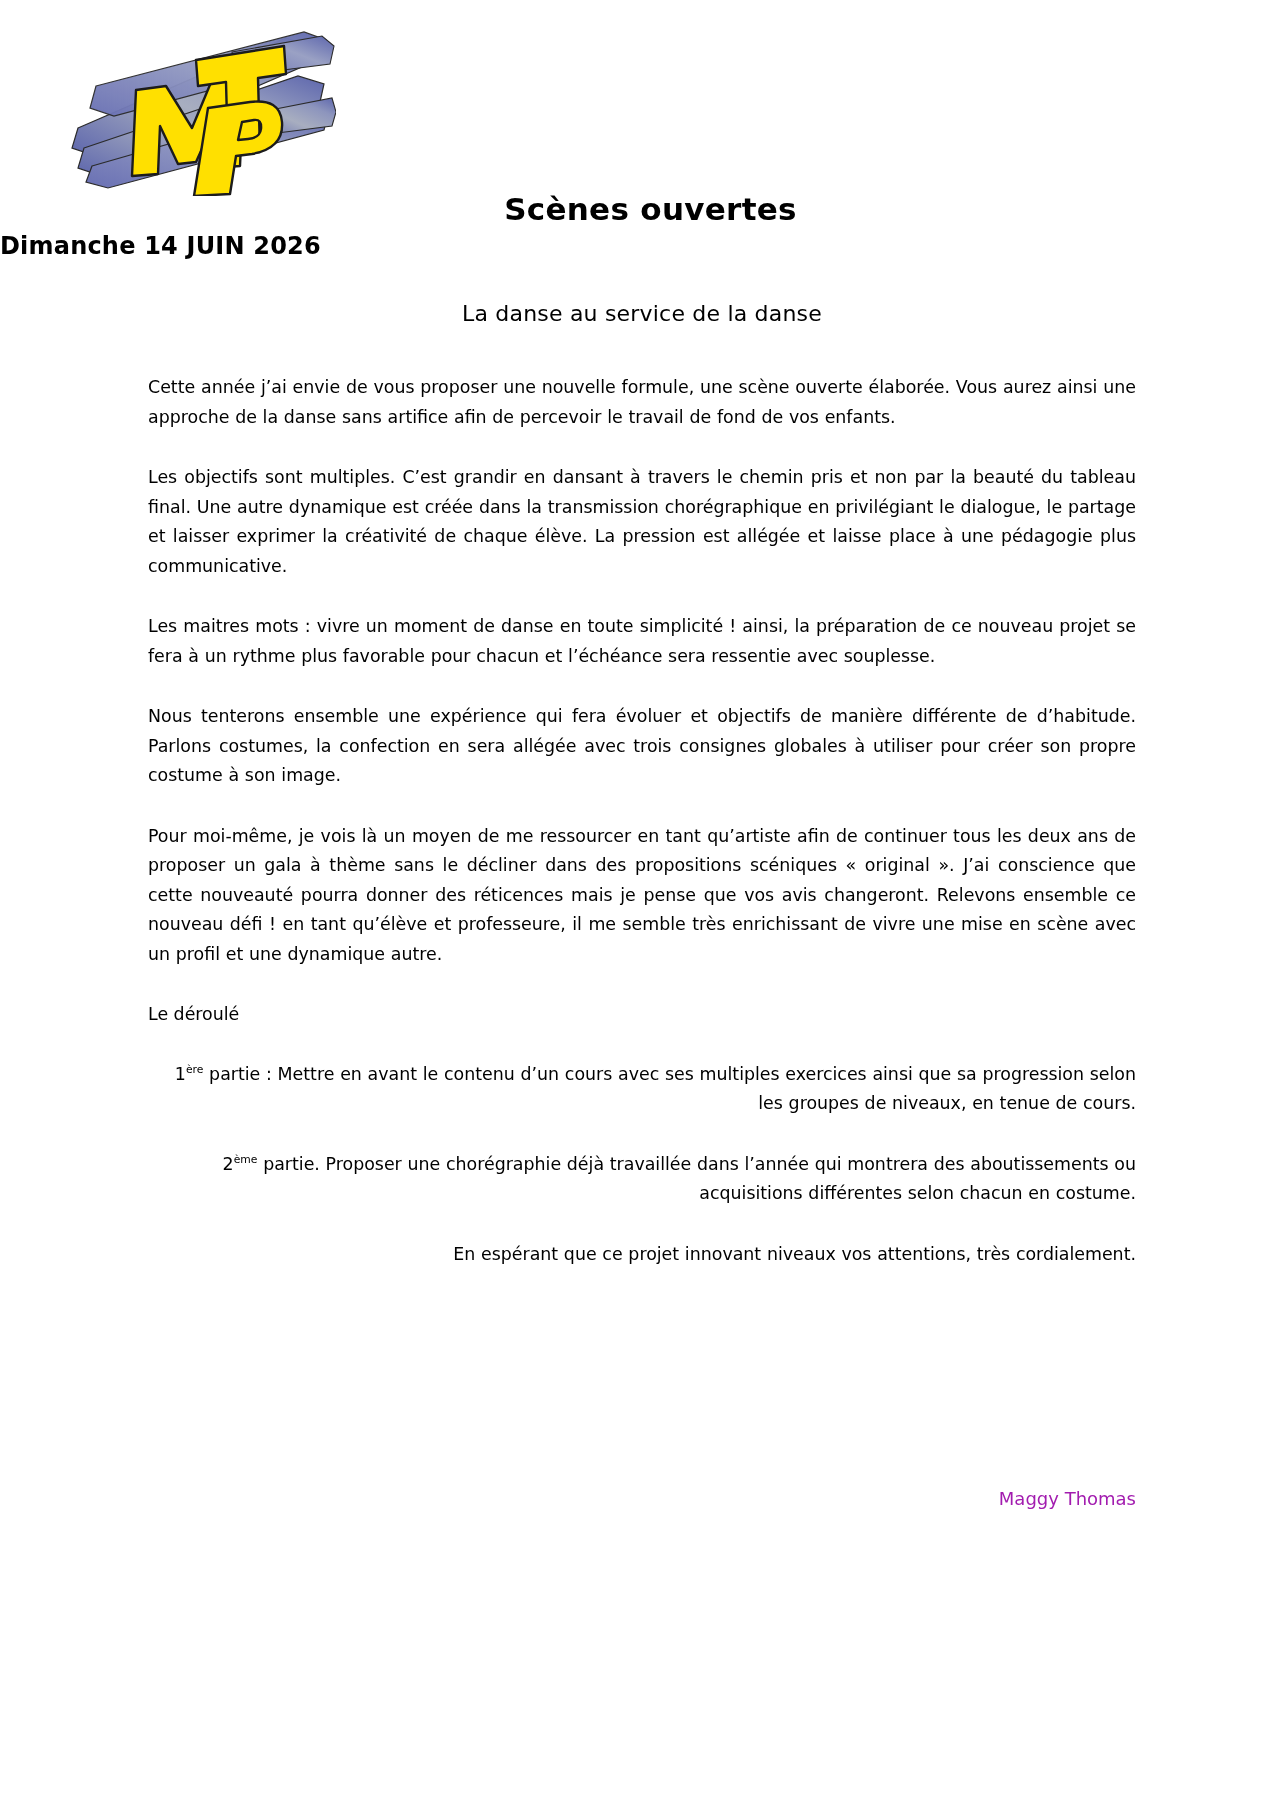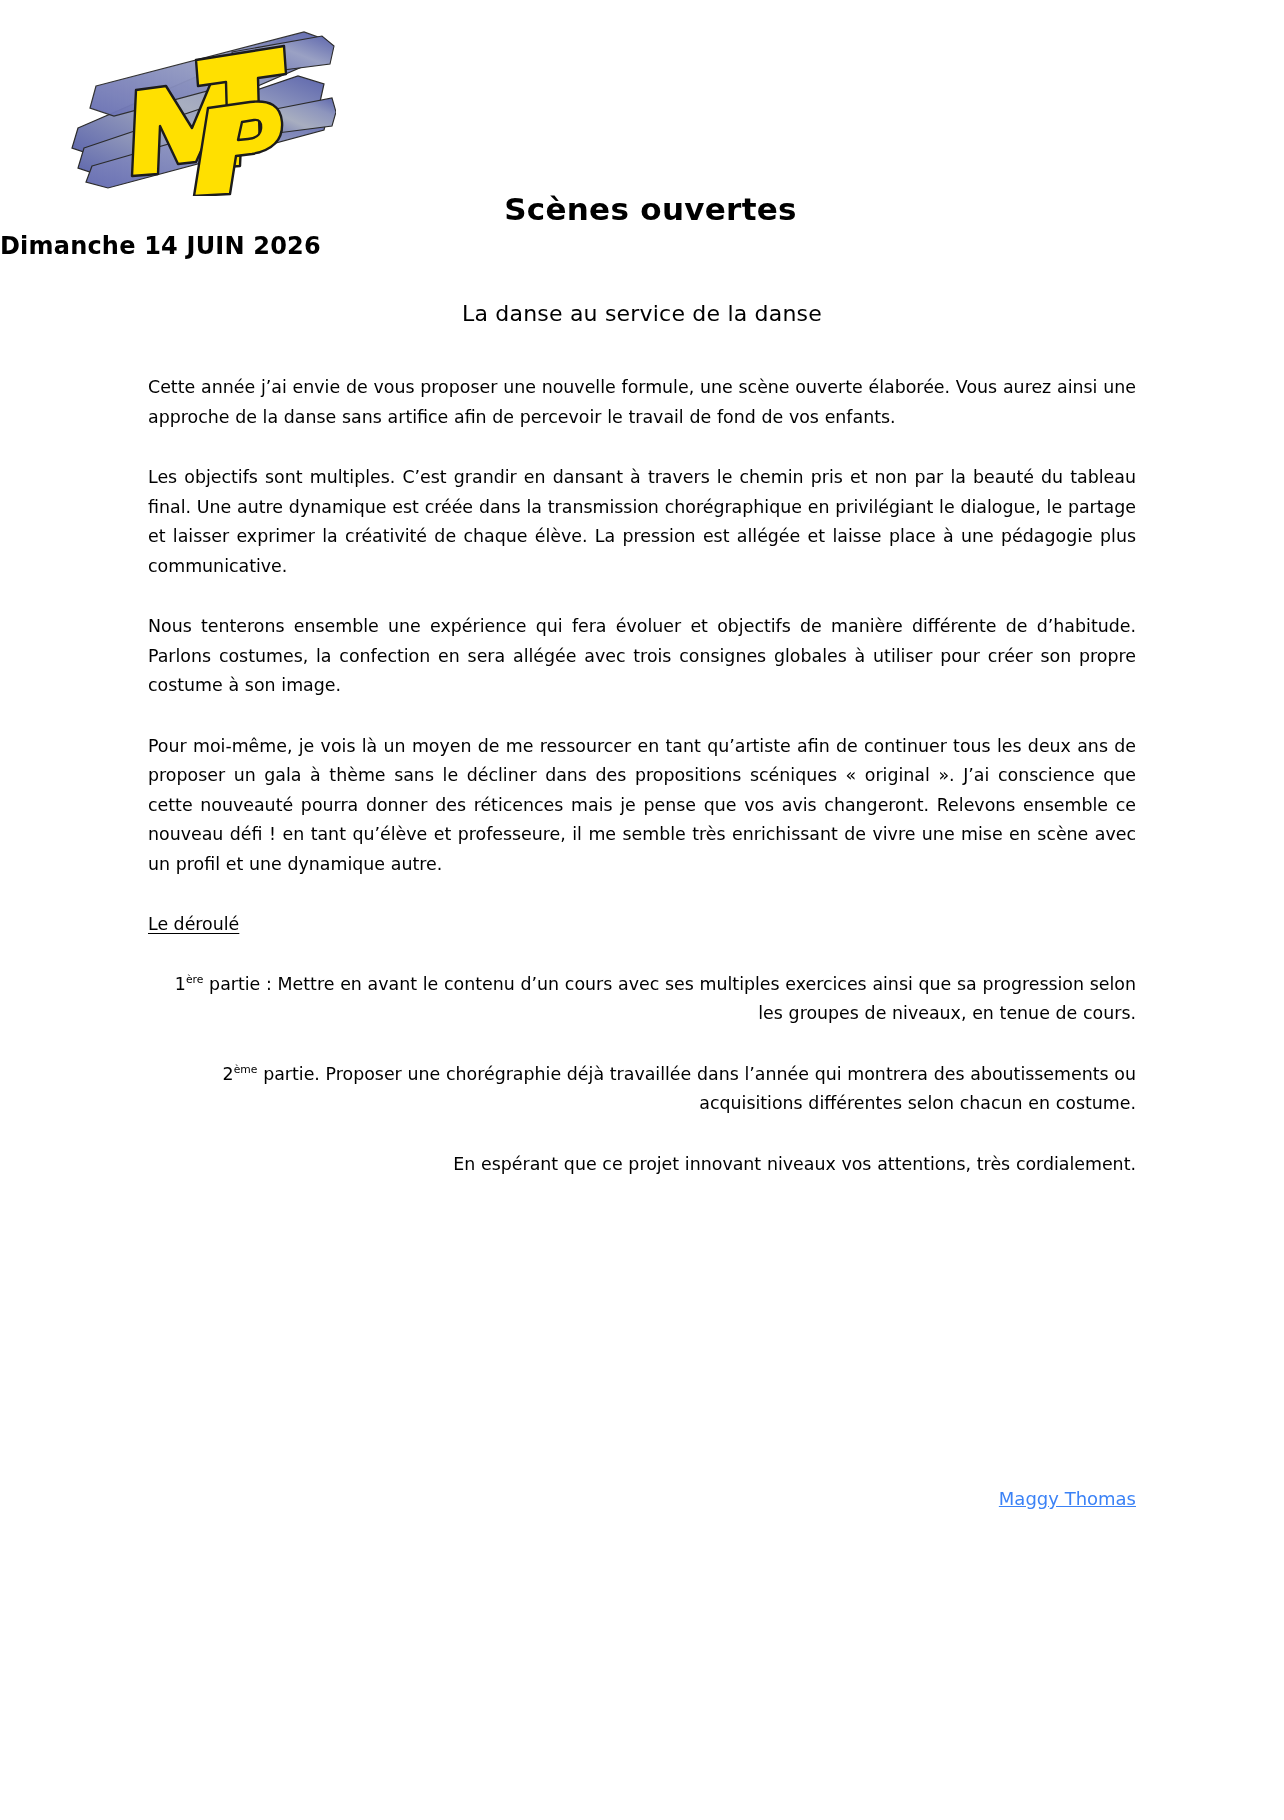--- a/index.html
+++ b/index.html
@@ -93,40 +93,38 @@
   .para.last-left { text-align: right; }
 
   .section-label {
     font-family: "DejaVu Sans", "Liberation Sans", sans-serif;
     font-size: 17.4px;
     line-height: 29.5px;
     color: #000;
     margin: 22px 0 30px 0;
   }
   .section-label span.u {
-    text-decoration: underline;
     text-underline-offset: 3px;
   }
 
   .para sup {
     font-size: 0.62em;
     vertical-align: super;
     line-height: 0;
   }
 
   .signature {
     position: absolute;
     left: 148px;
     top: 1488px;
     width: 988px;
     text-align: right;
     font-family: "DejaVu Sans", "Liberation Sans", sans-serif;
     font-size: 18px;
-    color: #3b82f6;
-    text-decoration: underline;
+    color: #a21caf;
   }
 </style>
 </head>
 <body>
 
 <div class="page">
 
   <div class="logo-wrap">
     <svg width="300" height="180" viewBox="0 0 300 180" xmlns="http://www.w3.org/2000/svg" aria-hidden="true">
       <defs>
@@ -164,20 +162,21 @@
   <div class="doc-title">Scènes ouvertes</div>
   <div class="doc-subtitle">Dimanche 14 JUIN 2026</div>
   <div class="doc-tagline">La danse au service de la danse</div>
 
   <div class="body-block">
 
     <p class="para">Cette année j’ai envie de vous proposer une nouvelle formule, une scène ouverte élaborée. Vous aurez ainsi une approche de la danse sans artifice afin de percevoir le travail de fond de vos enfants.</p>
 
     <p class="para">Les objectifs sont multiples. C’est grandir en dansant à travers le chemin pris et non par la beauté du tableau final. Une autre dynamique est créée dans la transmission chorégraphique en privilégiant le dialogue, le partage et laisser exprimer la créativité de chaque élève. La pression est allégée et laisse place à une pédagogie plus communicative.</p>
 
+    <p class="para">Les maitres mots : vivre un moment de danse en toute simplicité ! ainsi, la préparation de ce nouveau projet se fera à un rythme plus favorable pour chacun et l’échéance sera ressentie avec souplesse.</p>
 
     <p class="para">Nous tenterons ensemble une expérience qui fera évoluer et objectifs de manière différente de d’habitude. Parlons costumes, la confection en sera allégée avec trois consignes globales à utiliser pour créer son propre costume à son image.</p>
 
     <p class="para">Pour moi-même, je vois là un moyen de me ressourcer en tant qu’artiste afin de continuer tous les deux ans de proposer un gala à thème sans le décliner dans des propositions scéniques « original ». J’ai conscience que cette nouveauté pourra donner des réticences mais je pense que vos avis changeront. Relevons ensemble ce nouveau défi ! en tant qu’élève et professeure, il me semble très enrichissant de vivre une mise en scène avec un profil et une dynamique autre.</p>
 
     <div class="section-label">
       <span class="u">Le déroulé</span>
     </div>
 
     <p class="para last-left"><span>1</span><sup>ère</sup><span> partie : Mettre en avant le contenu d’un cours avec ses multiples exercices ainsi que sa progression selon les groupes de niveaux, en tenue de cours.</span></p>

